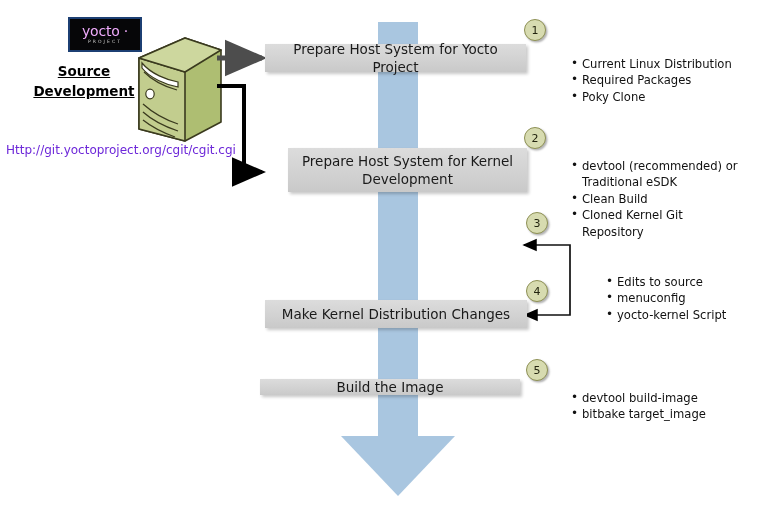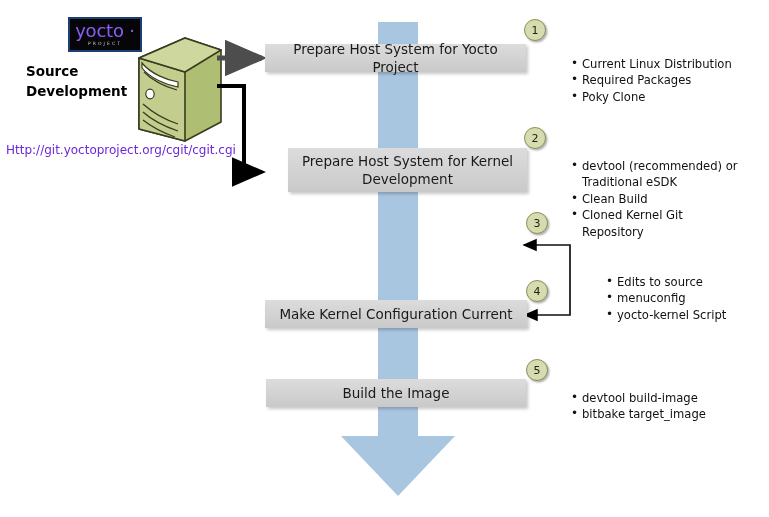--- a/index.html
+++ b/index.html
@@ -72,42 +72,44 @@
     height: 35px;
     background: #060608;
     border: 2px solid #1c3f73;
     box-sizing: border-box;
     display: flex;
     flex-direction: column;
     align-items: center;
     justify-content: center;
   }
   .yocto-main {
-    color: #8b5cf6;
-    font-size: 18px;
+    color: #f0abfc;
+    font-size: 14px;
     letter-spacing: -0.2px;
     line-height: 1;
   }
   .yocto-sub {
     color: #c9c9c9;
     font-size: 4.5px;
     letter-spacing: 2.1px;
     margin-top: 2px;
     line-height: 1;
   }
 
   .source-label {
     position: absolute;
     left: 26px;
     top: 62px;
     width: 116px;
+    text-align: center;
     font-weight: bold;
     font-size: 13.5px;
     color: #000000;
     line-height: 1.45;
+    text-decoration: underline;
   }
   .source-url {
     position: absolute;
     left: 6px;
     top: 143px;
     font-size: 12px;
     color: #6d28d9;
     white-space: nowrap;
   }
 
@@ -213,23 +215,23 @@
     <path d="M534,245 L570,245 L570,315 L535,315" fill="none" stroke="#111111" stroke-width="1.7"></path>
     <path d="M536,245 L524,245" stroke="#111111" stroke-width="1.7" marker-end="url(#arrowBlack)"></path>
     <path d="M537,315 L525,315" stroke="#111111" stroke-width="1.7" marker-end="url(#arrowBlack)"></path>
   </svg>
 
   <div class="pbox" style="left:265px; top:44px; width:261px; height:28px;">Prepare Host System for Yocto Project</div>
 
   <div class="pbox" style="left:288px; top:148px; width:239px; height:44px;">Prepare Host System for Kernel Development</div>
 
 
-  <div class="pbox" style="left:265px; top:300px; width:262px; height:28px;">Make Kernel Configuration Current</div>
-
-  <div class="pbox" style="left:266px; top:379px; width:260px; height:28px;">Build the Image</div>
+  <div class="pbox" style="left:265px; top:300px; width:262px; height:28px;">Make Kernel Distribution Changes</div>
+
+  <div class="pbox" style="left:260px; top:379px; width:260px; height:16px;">Build the Image</div>
 
   <div class="step-circle" style="left:524px; top:19px;">1</div>
   <div class="step-circle" style="left:524px; top:127px;">2</div>
   <div class="step-circle" style="left:526px; top:212px;">3</div>
   <div class="step-circle" style="left:526px; top:280px;">4</div>
   <div class="step-circle" style="left:526px; top:359px;">5</div>
 
   <div class="notes" style="left:553px; top:40px; width:210px;">
     <ul>
       <li>Current Linux Distribution</li>

